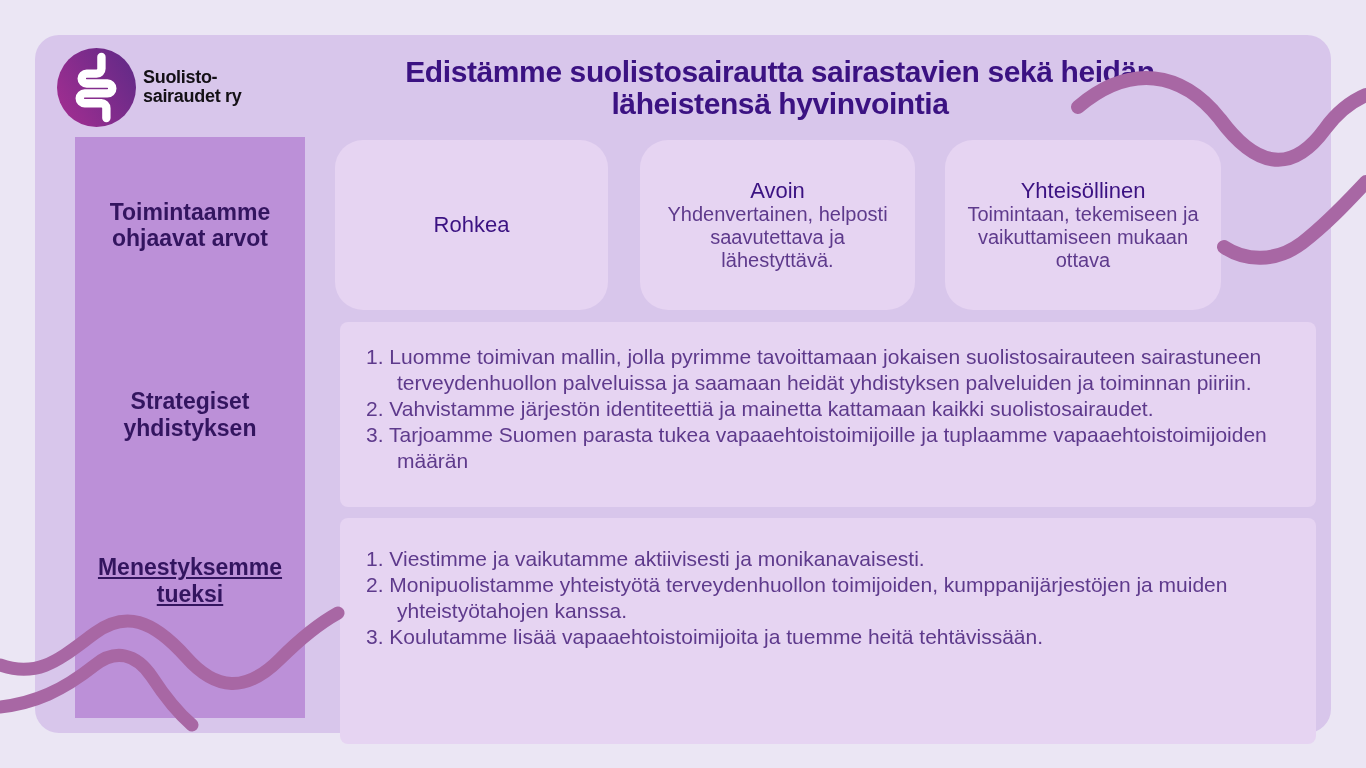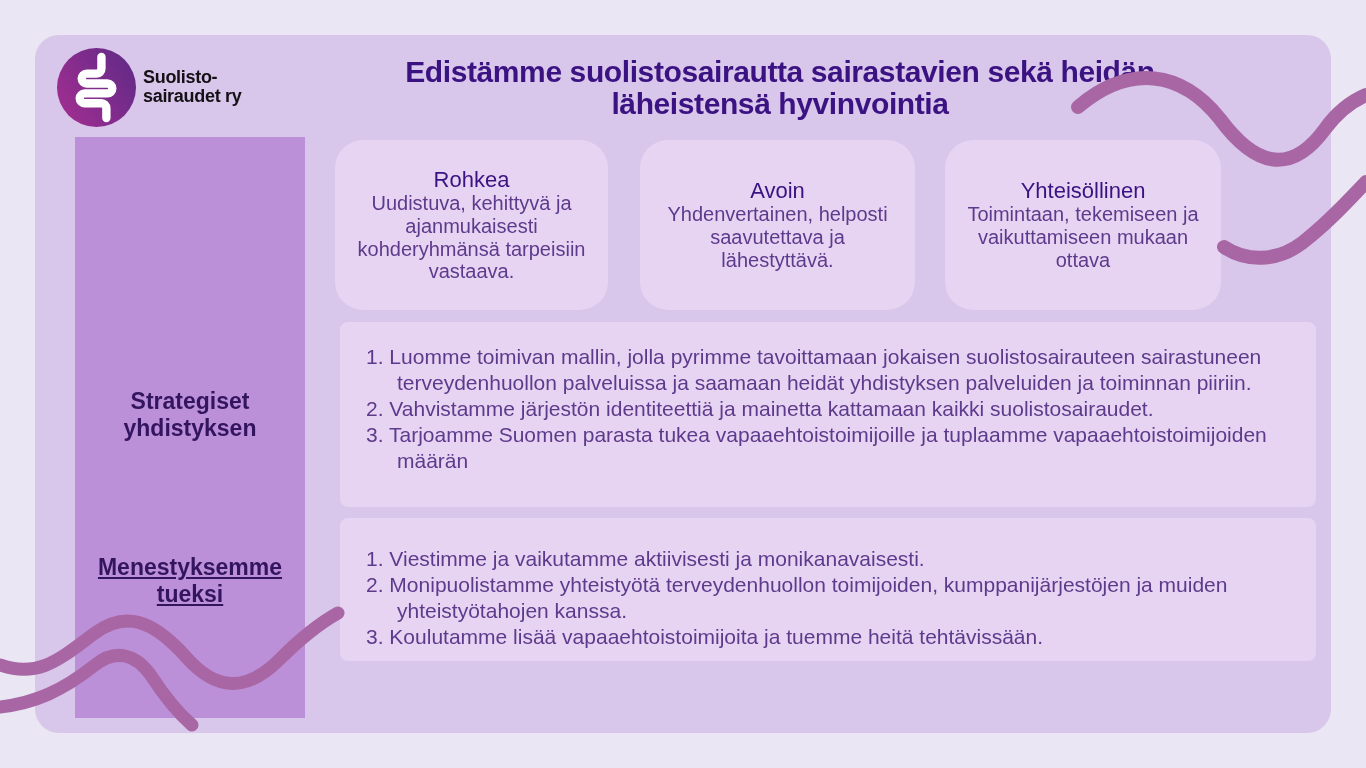--- a/index.html
+++ b/index.html
@@ -64,21 +64,21 @@
   .card.c2{left:640px;width:275px;}
   .card.c3{left:945px;width:276px;text-align:center;}
   .card-title{font-size:22px;font-weight:400;color:var(--accent_dark);line-height:1.15;}
   .card-body{font-size:20px;line-height:1.14;color:var(--text_purple);}
   
   .rowpanel{
     position:absolute;left:340px;width:976px;background:var(--card);
     border-radius:8px;padding:22px 26px 14px 26px;
   }
   .rowpanel.r2{top:322px;height:185px;}
-  .rowpanel.r3{top:518px;height:143px;padding-top:28px;}
+  .rowpanel.r3{top:518px;height:226px;padding-top:28px;}
   ol.numlist{list-style:none;counter-reset:n;
     font-size:21px;line-height:1.24;color:var(--text_purple);}
   ol.numlist li{counter-increment:n;padding-left:31px;text-indent:-31px;}
   ol.numlist li::before{content:counter(n) ". ";}
   
   .wave-svg{position:absolute;pointer-events:none;}
   .wave-svg path{fill:none;stroke:var(--wave);stroke-linecap:round;}
   .wave-tr{left:1040px;top:55px;width:326px;height:230px;}
   .wave-bl{left:0;top:595px;width:345px;height:150px;}
 </style>
@@ -100,26 +100,26 @@
     <path d="M 45 9 V 21 a5 5 0 0 1 -5 5 H 30 a5 5 0 0 0 0 10 H 51 a5 5 0 0 1 0 10 H 28 a5 5 0 0 0 0 10 H 45 a5 5 0 0 1 5 5 V 71" fill="none" stroke="#ffffff" stroke-width="8.5" stroke-linecap="round" stroke-linejoin="round"></path>
   </svg>
   <div class="brand">
     <span>Suolisto-</span>
     <span>sairaudet ry</span>
   </div>
 
   <h1 class="title">Edistämme suolistosairautta sairastavien sekä heidän läheistensä hyvinvointia</h1>
 
   <div class="sidebar"></div>
+  <div class="side-label l1">Toimintaamme ohjaavat arvot</div>
   <div class="side-label l2">Strategiset yhdistyksen</div>
   <div class="side-label l3">Menestyksemme tueksi</div>
 
   <div class="card c1">
     <div class="card-title">Rohkea</div>
-    <div class="card-body">Uudistuva, kehittyvä ja ajanmukaisesti kohderyhmänsä tarpeisiin vastaava.</div>
   </div>
   <div class="card c2">
     <div class="card-title">Avoin</div>
     <div class="card-body">Yhdenvertainen, helposti saavutettava ja lähestyttävä.</div>
   </div>
   <div class="card c3">
     <div class="card-title">Yhteisöllinen</div>
     <div class="card-body">Toimintaan, tekemiseen ja vaikuttamiseen mukaan ottava</div>
   </div>
 

